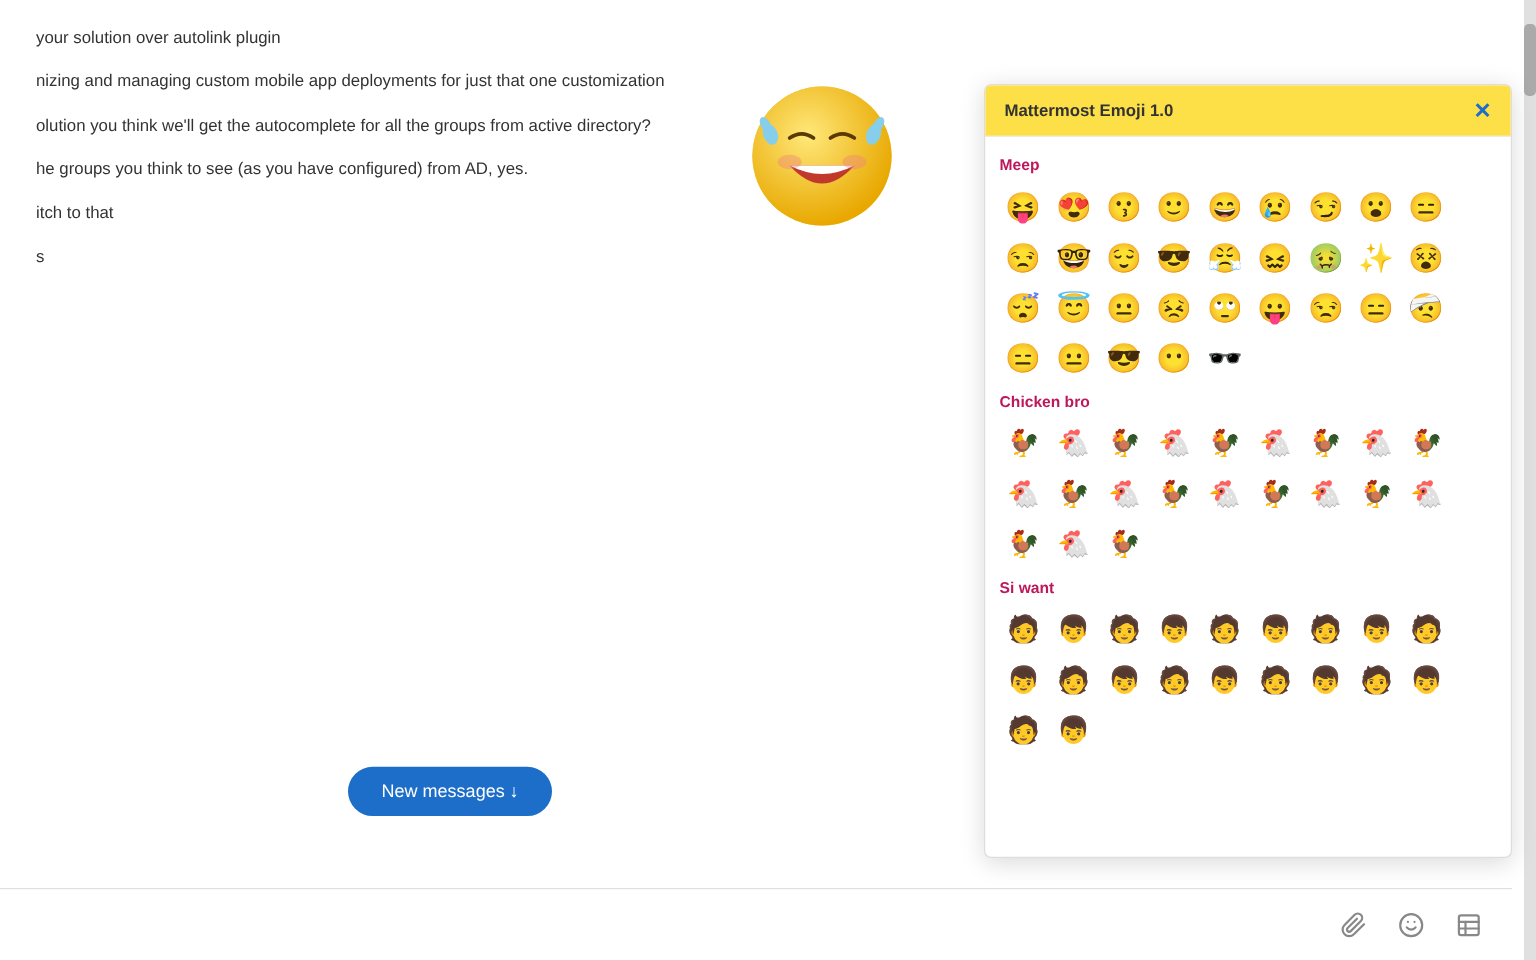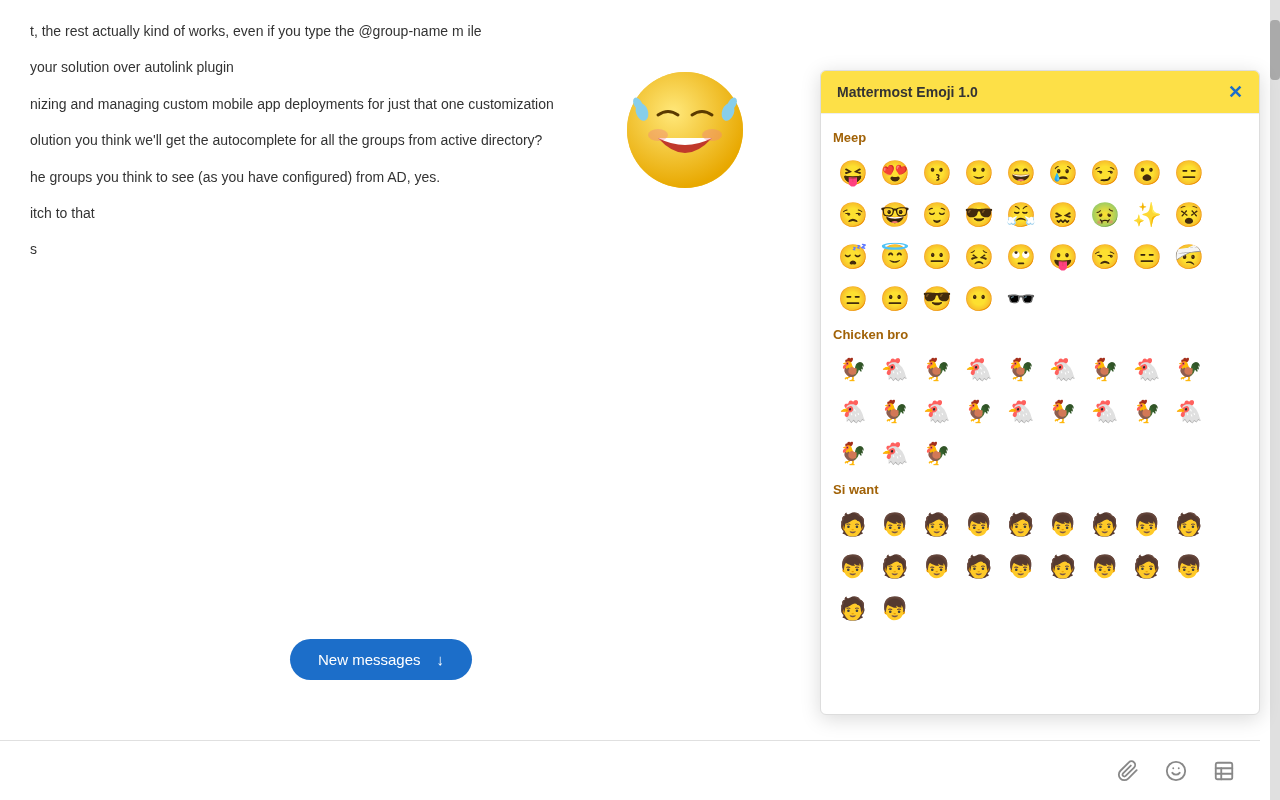--- a/index.html
+++ b/index.html
@@ -51,21 +51,21 @@
       background: #1c6ec9;
       color: #fff;
       border: none;
       border-radius: 24px;
       padding: 12px 28px;
       font-size: 15px;
       font-weight: 500;
       cursor: pointer;
       display: flex;
       align-items: center;
-      gap: 16px;
+      gap: 4px;
       z-index: 10;
     }
 
     
     .chat-toolbar {
       position: absolute;
       bottom: 0;
       left: 0;
       width: 1260px;
       height: 60px;
@@ -160,21 +160,21 @@
       background: #f0f0f0;
     }
     .emoji-picker-body::-webkit-scrollbar-thumb {
       background: #ccc;
       border-radius: 4px;
     }
 
     .emoji-section-label {
       font-size: 13px;
       font-weight: 600;
-      color: #a16207;
+      color: #be185d;
       margin: 6px 0 8px 0;
     }
 
     .emoji-grid {
       display: flex;
       flex-wrap: wrap;
       gap: 2px;
       margin-bottom: 8px;
     }
 
@@ -200,21 +200,20 @@
       border-radius: 4px;
       overflow: hidden;
       font-size: 22px;
     }
   </style>
 </head>
 <body>
 
 <div class="chat-area">
   <div class="chat-messages">
-    <p>t, the rest actually kind of works, even if you type the @group-name m ile</p>
     <p>your solution over autolink plugin</p>
     <p>nizing and managing custom mobile app deployments for just that one customization</p>
     <p>olution you think we'll get the autocomplete for all the groups from active directory?</p>
     <p>he groups you think to see (as you have configured) from AD, yes.</p>
     <p>itch to that</p>
     <p>s</p>
   </div>
 </div>
 
 <div class="big-emoji">

